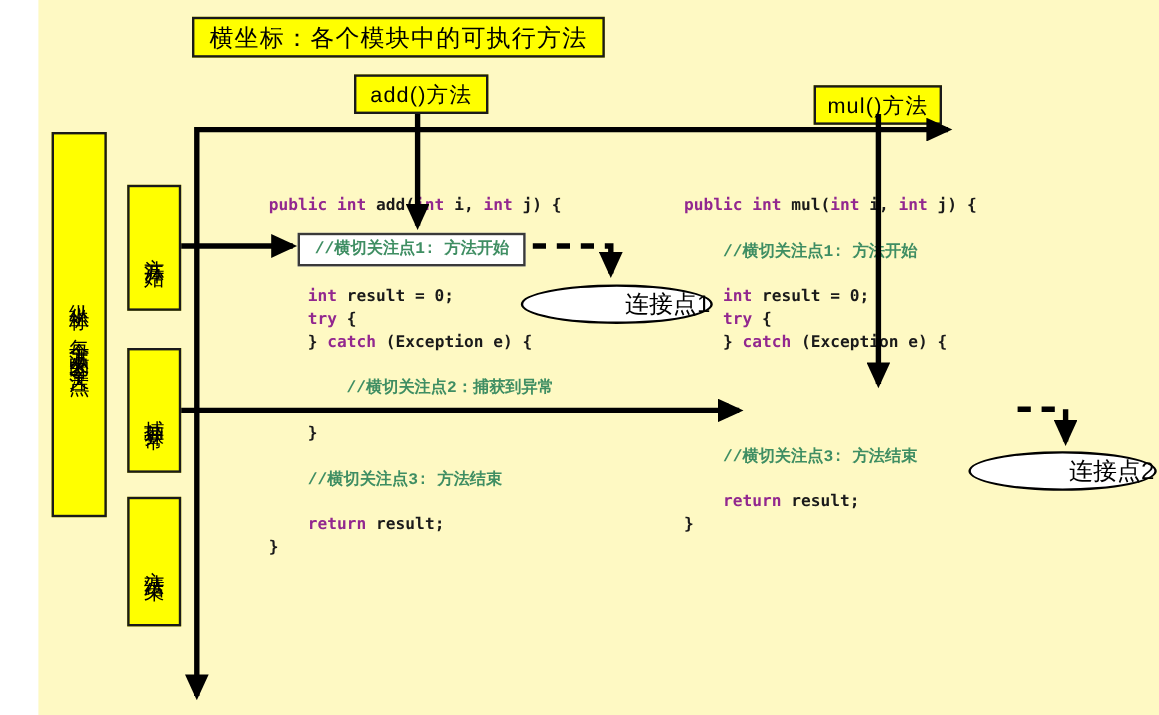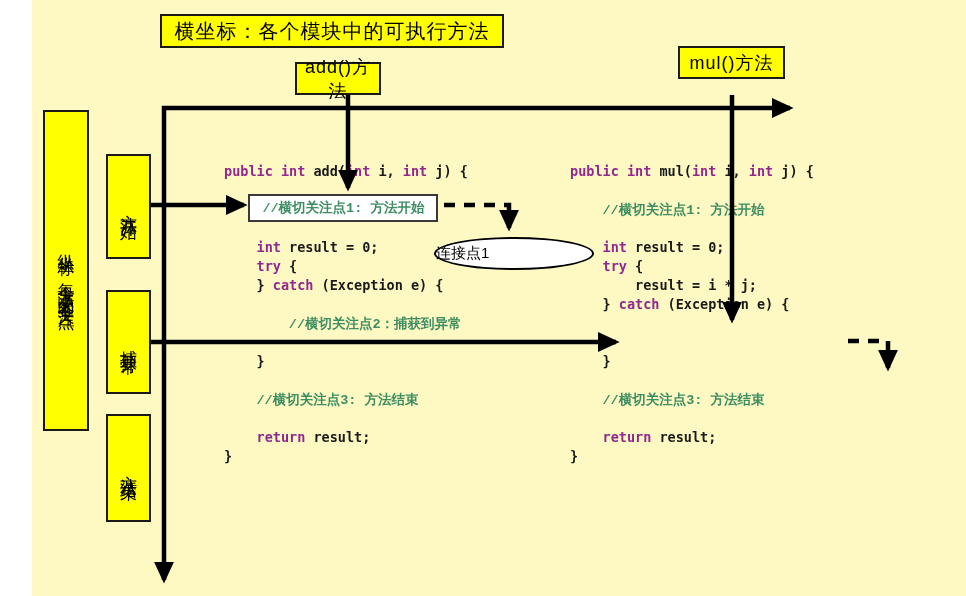--- a/index.html
+++ b/index.html
@@ -29,39 +29,39 @@
   .code-line { height:19px; line-height:19px; white-space:pre; }
   .tok-k { color:var(--keyword,#92278F); }
   .tok-p { color:var(--code,#1a1a1a); }
   .tok-c { color:var(--comment,#3F8E63);font-family:Liberation Mono, monospace; }
   .comment-box {
     display:inline-block; border:2px solid #3a3a3a; background:#ffffff;
     padding:3px 12px; position:relative; top:-6px; line-height:16px;
   }
   .joinpoint {
     position:absolute; border:2px solid #000; border-radius:50%;
-    background:#fff; color:#000; font-size:15px;
-    display:flex; align-items:center; justify-content:flex-start;
+    background:#fff; color:#000; font-size:20px;
+    display:flex; align-items:center; justify-content:flex-end;
     z-index:6;
   }
   #arrow-layer { position:absolute; left:0; top:0; z-index:5; pointer-events:none; }
 </style>
 </head>
 <body>
 
 <div id="canvas">
 
   <div class="ybox horiz" style="left:128px; top:14px; width:344px; height:34px;">
     <span>横坐标：各个模块中的可执行方法</span>
   </div>
 
-  <div class="ybox horiz" style="left:263px; top:62px; width:86px; height:33px; font-size:18px;">
+  <div class="ybox horiz" style="left:263px; top:62px; width:112px; height:33px; font-size:18px;">
     <span>add()方法</span>
   </div>
-  <div class="ybox horiz" style="left:646px; top:46px; width:107px; height:33px; font-size:18px;">
+  <div class="ybox horiz" style="left:646px; top:71px; width:107px; height:33px; font-size:18px;">
     <span>mul()方法</span>
   </div>
 
   <div class="ybox vert" style="left:11px; top:110px; width:46px; height:321px;">
     <span>纵坐标：每个方法中的各个关注点</span>
   </div>
 
   <div class="ybox vert" style="left:74px; top:154px; width:45px; height:105px;">
     <span>方法开始</span>
   </div>
@@ -90,34 +90,36 @@
       <div class="code-line"><span class="tok-p">    </span><span class="tok-k">return</span><span class="tok-p"> result;</span></div>
       <div class="code-line"><span class="tok-p">}</span></div>
     </div>
   <div id="code-mul" class="code" style="left:538px; top:162px;">
       <div class="code-line"><span class="tok-k">public int </span><span class="tok-p">mul(</span><span class="tok-k">int</span><span class="tok-p"> i, </span><span class="tok-k">int</span><span class="tok-p"> j) {</span></div>
       <div class="code-line">&nbsp;</div>
       <div class="code-line"><span class="tok-p">    </span><span class="tok-c">//横切关注点1: 方法开始</span></div>
       <div class="code-line">&nbsp;</div>
       <div class="code-line"><span class="tok-p">    </span><span class="tok-k">int</span><span class="tok-p"> result = 0;</span></div>
       <div class="code-line"><span class="tok-p">    </span><span class="tok-k">try</span><span class="tok-p"> {</span></div>
-      <div class="code-line"><span class="tok-p">        result = i * j;</span></div>
       <div class="code-line"><span class="tok-p">    } </span><span class="tok-k">catch</span><span class="tok-p"> (Exception e) {</span></div>
       <div class="code-line">&nbsp;</div>
       <div class="code-line">&nbsp;</div>
       <div class="code-line"><span class="tok-p">    }</span></div>
       <div class="code-line">&nbsp;</div>
       <div class="code-line"><span class="tok-p">    </span><span class="tok-c">//横切关注点3: 方法结束</span></div>
       <div class="code-line">&nbsp;</div>
       <div class="code-line"><span class="tok-p">    </span><span class="tok-k">return</span><span class="tok-p"> result;</span></div>
       <div class="code-line"><span class="tok-p">}</span></div>
     </div>
 
   <div class="joinpoint" style="left:402px; top:237px; width:160px; height:33px;">
     <span>连接点1</span>
+  </div>
+  <div class="joinpoint" style="left:775px; top:376px; width:157px; height:33px;">
+    <span>连接点2</span>
   </div>
 
   <svg id="arrow-layer" width="966" height="596" viewBox="0 0 966 596">
     <defs>
       <marker id="ah" markerUnits="strokeWidth" markerWidth="5" markerHeight="4.4" refX="4" refY="2.2" orient="auto-start-reverse">
         <path d="M0,0 L4.8,2.2 L0,4.4 z" fill="#000"></path>
       </marker>
     </defs>
 
     <path d="M758,108 L132,108 L132,580" fill="none" stroke="#000" stroke-width="4.5" marker-start="url(#ah)" marker-end="url(#ah)"></path>

